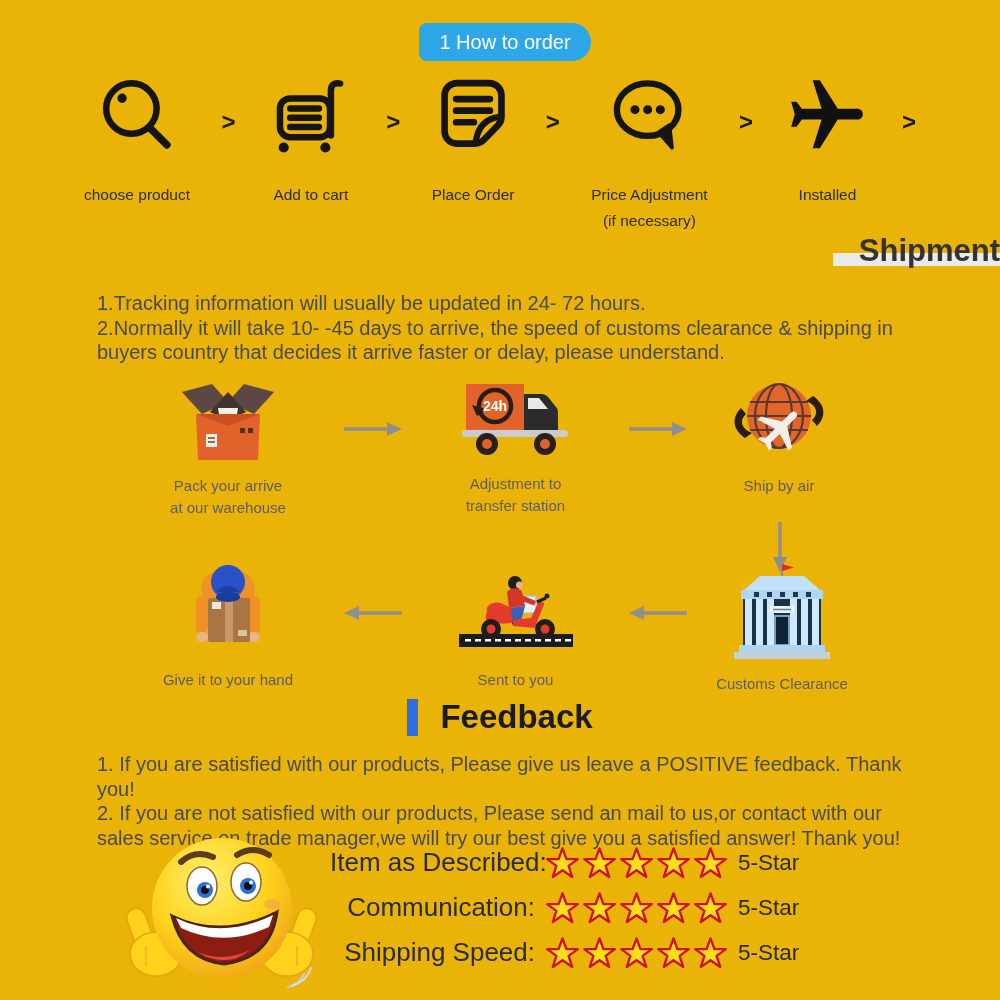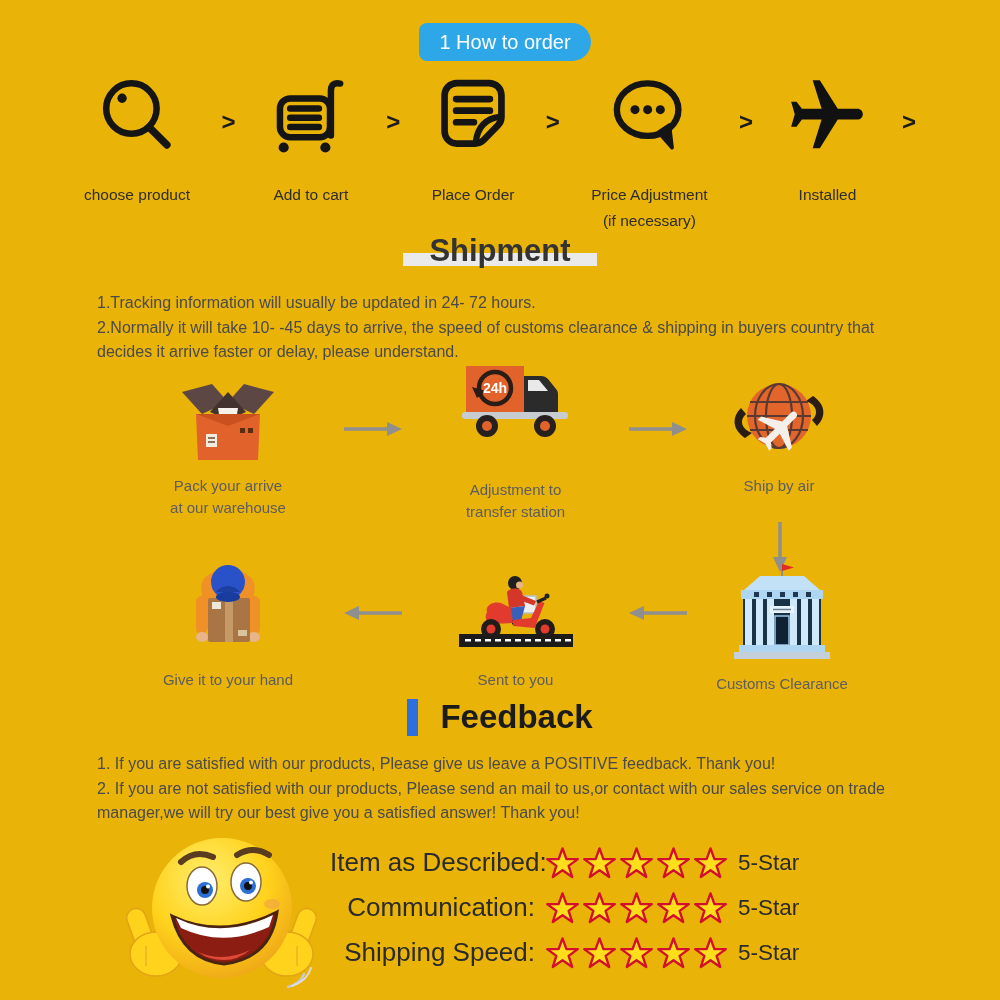--- a/index.html
+++ b/index.html
@@ -11,26 +11,26 @@
     display:flex;align-items:center;justify-content:center;
     border-radius:10px 24px 24px 10px;}
   .steps-row{position:absolute;left:84px;top:68px;width:832px;display:flex;justify-content:space-between;}
   .step{display:flex;flex-direction:column;align-items:center;}
   .step .icon-box{height:96px;display:flex;align-items:center;justify-content:center;}
   .step-label{margin-top:18px;font-size:15.5px;color:#2d2d2d;text-align:center;line-height:26px;white-space:nowrap;}
   .step-sep{margin-top:40px;font-size:24px;font-weight:bold;color:#1c1c1c;}
   .lineicon{stroke:#151515;stroke-linecap:round;stroke-linejoin:round;fill:none;}
 
   
-  .section-title{position:absolute;left:0;width:1000px;text-align:center;}
+  .section-title{position:absolute;left:0;width:1000px;text-align:right;}
   #shipment-title{top:233px;}
   .title-inner{position:relative;display:inline-block;font-size:31px;font-weight:bold;color:#333;z-index:1;}
   .title-bar{position:absolute;left:-26px;right:-26px;bottom:3px;height:13px;background:#eaeaea;z-index:-1;}
 
-  .notes{position:absolute;left:97px;width:822px;font-size:16px;color:#4a4a4a;line-height:24.5px;}
+  .notes{position:absolute;left:97px;width:822px;font-size:20px;color:#4a4a4a;line-height:24.5px;}
   #shipment-notes{top:291px;}
   #feedback-notes{top:752px;}
   .notes p{margin:0;}
 
   
   .flow-item{position:absolute;display:flex;flex-direction:column;align-items:center;}
   .flow-label{margin-top:13px;font-size:15px;color:#5d5d5d;line-height:22px;text-align:center;white-space:nowrap;}
   .arrow{position:absolute;}
 
   
@@ -163,21 +163,21 @@
       <span>Pack your arrive</span><br>
       <span>at our warehouse</span>
     </div>
   </div>
 
   <svg class="arrow" style="left:344px;top:420px;" width="58" height="18">
     <line x1="0" y1="9" x2="44" y2="9" stroke="#8f8f8f" stroke-width="3.5"></line>
     <polygon points="43,2 58,9 43,16" fill="#8f8f8f"></polygon>
   </svg>
 
-  <div class="flow-item" style="left:438px;top:360px;width:155px;gap:24px;">
+  <div class="flow-item" style="left:438px;top:378px;width:155px;">
     <svg width="112" height="82" viewBox="0 0 112 82">
       <rect x="6" y="6" width="58" height="46" fill="#e2622b"></rect>
       <circle cx="35" cy="28" r="16" fill="none" stroke="#2a1d16" stroke-width="4.5"></circle>
       <polygon points="17,38 12,27 26,31" fill="#2a1d16"></polygon>
       <text x="35" y="33" font-size="14" font-weight="bold" fill="#fff" text-anchor="middle">24h</text>
       <path d="M64 16 h17 c3 0 5 1 7 3 l8 10 c2 2 2 4 2 7 v16 h-34 z" fill="#2b2b2b"></path>
       <path d="M68 20 h11 l9 11 h-20 z" fill="#e9e9e9"></path>
       <rect x="2" y="52" width="106" height="7" rx="3" fill="#c7ccd1"></rect>
       <circle cx="27" cy="66" r="11" fill="#26211e"></circle>
         <circle cx="27" cy="66" r="5" fill="#e2622b"></circle>

